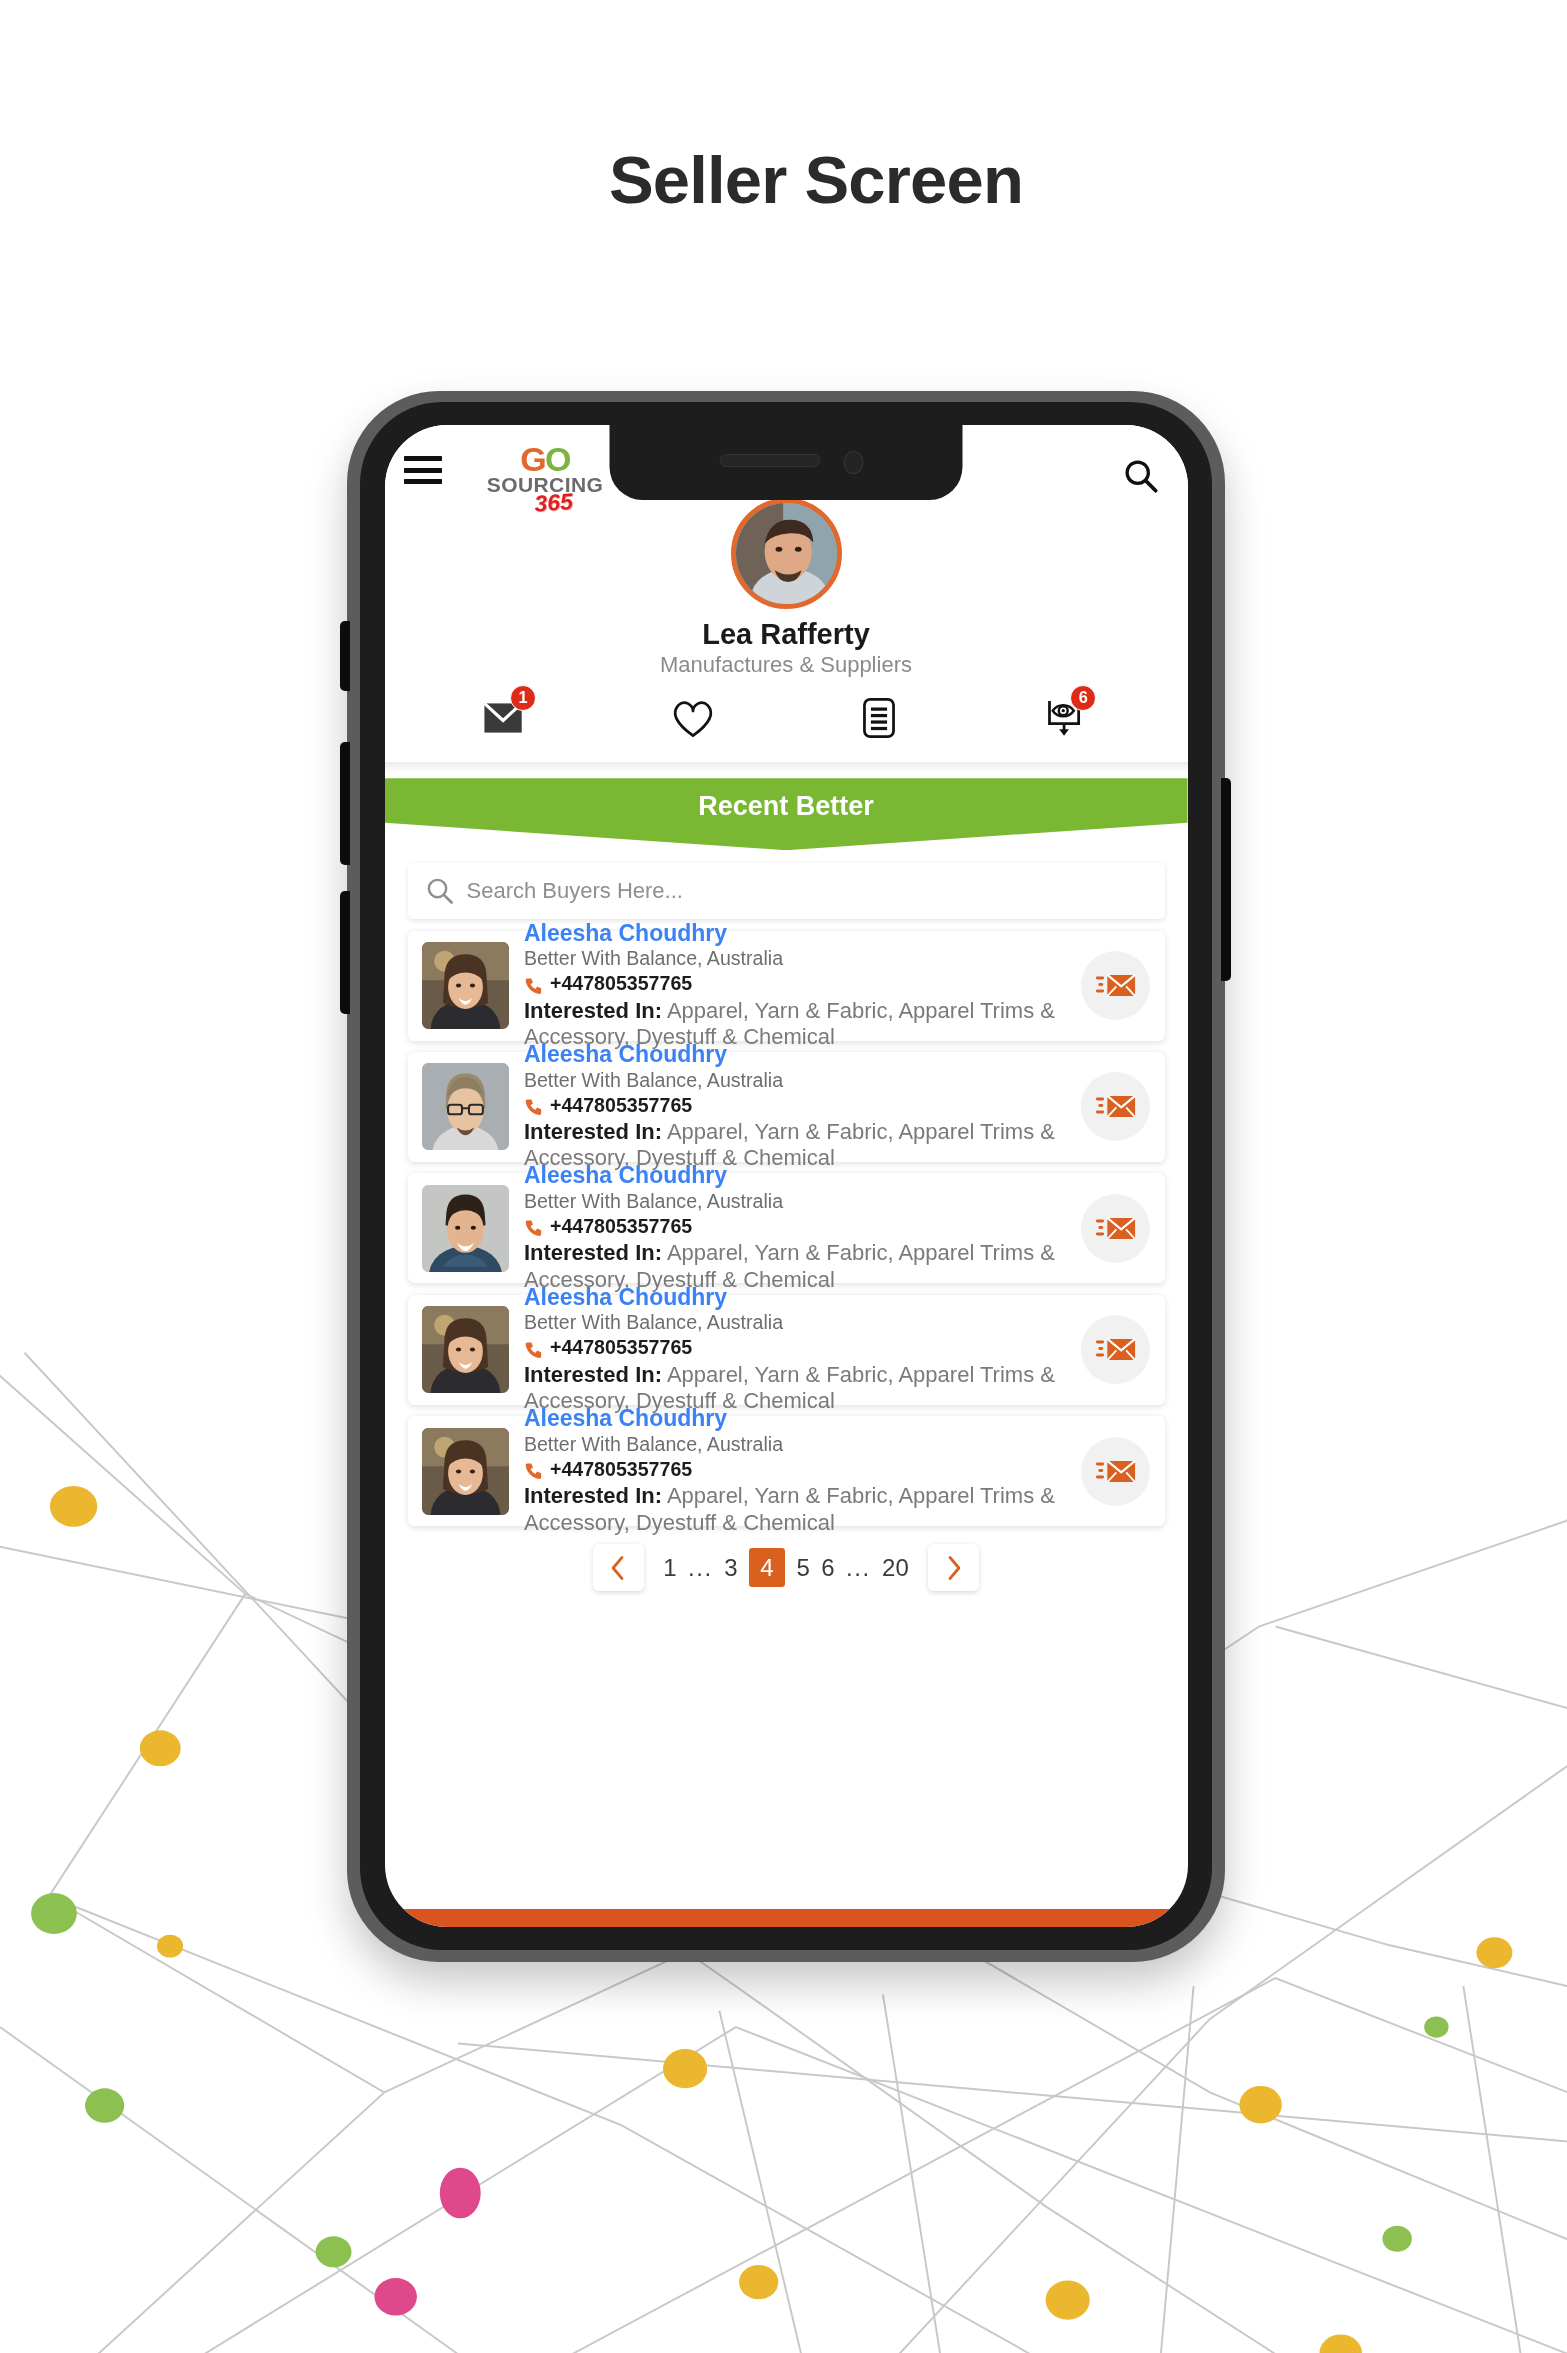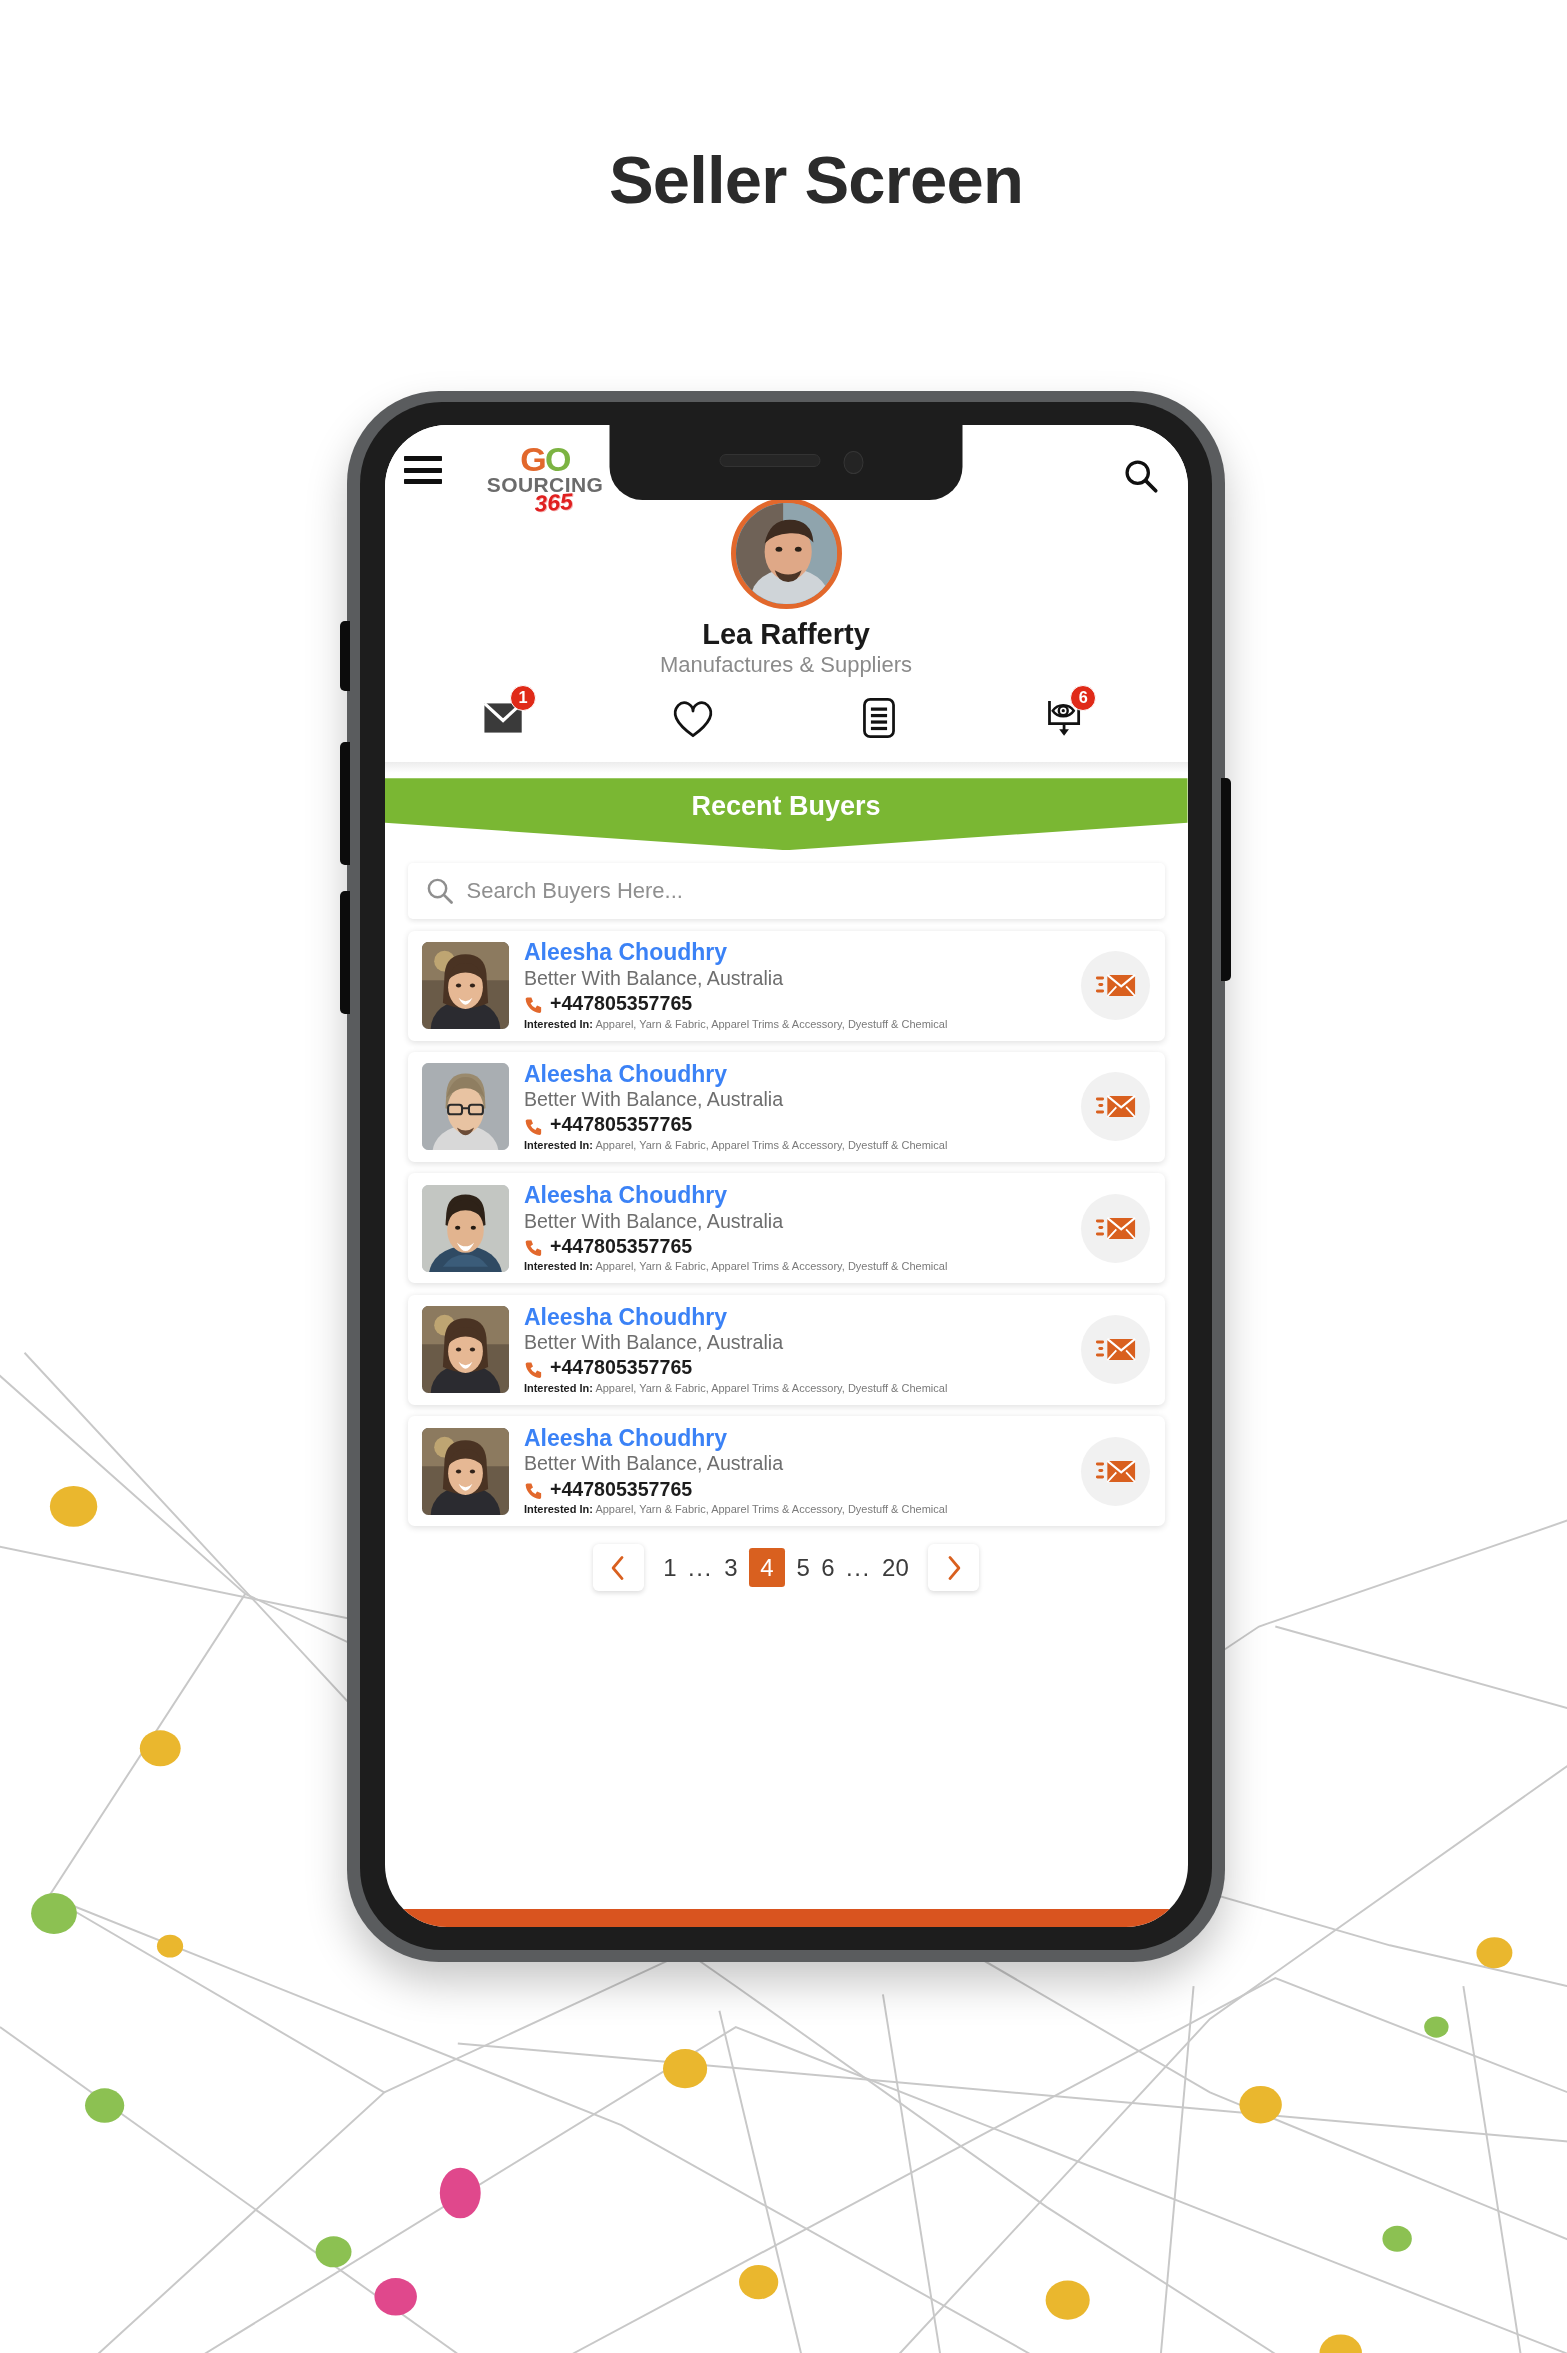--- a/index.html
+++ b/index.html
@@ -285,21 +285,21 @@
   .buyer-phone-row {
     display: flex; align-items: flex-end; gap: 6.5px;
     margin-top: 1.6px;
   }
   .buyer-phone {
     font-size: 19.6px;
     font-weight: bold;
     color: #1c1c1c;
   }
   .buyer-interest {
-    font-size: 11px;
+    font-size: 22px;
     color: #7a7a7a;
     line-height: 1.2;
     margin-top: 2.5px;
   }
   .buyer-interest b { color: #1c1c1c; font-weight: bold; }
   .mail-btn {
     flex: 0 0 auto;
     width: 69px; height: 69px;
     border-radius: 50%;
     background: #f1f1f1;
@@ -481,21 +481,21 @@
               </svg>
               <div class="badge">6</div>
             </div>
 
           </div>
           <div id="header-shadow"></div>
         </div>
 
         <div id="banner-wrap">
           <div id="banner">
-            <div id="banner-label">Recent Buyers</div>
+            <div id="banner-label">Recent Better</div>
           </div>
         </div>
 
         <div id="search-bar">
           <svg width="28" height="28" viewBox="0 0 34 34">
             <circle cx="14" cy="14" r="10.5" fill="none" stroke="#8f8f8f" stroke-width="3"></circle>
             <line x1="22" y1="22" x2="31" y2="31" stroke="#8f8f8f" stroke-width="3.4" stroke-linecap="round"></line>
           </svg>
           <div id="search-placeholder">Search Buyers Here...</div>
         </div>

